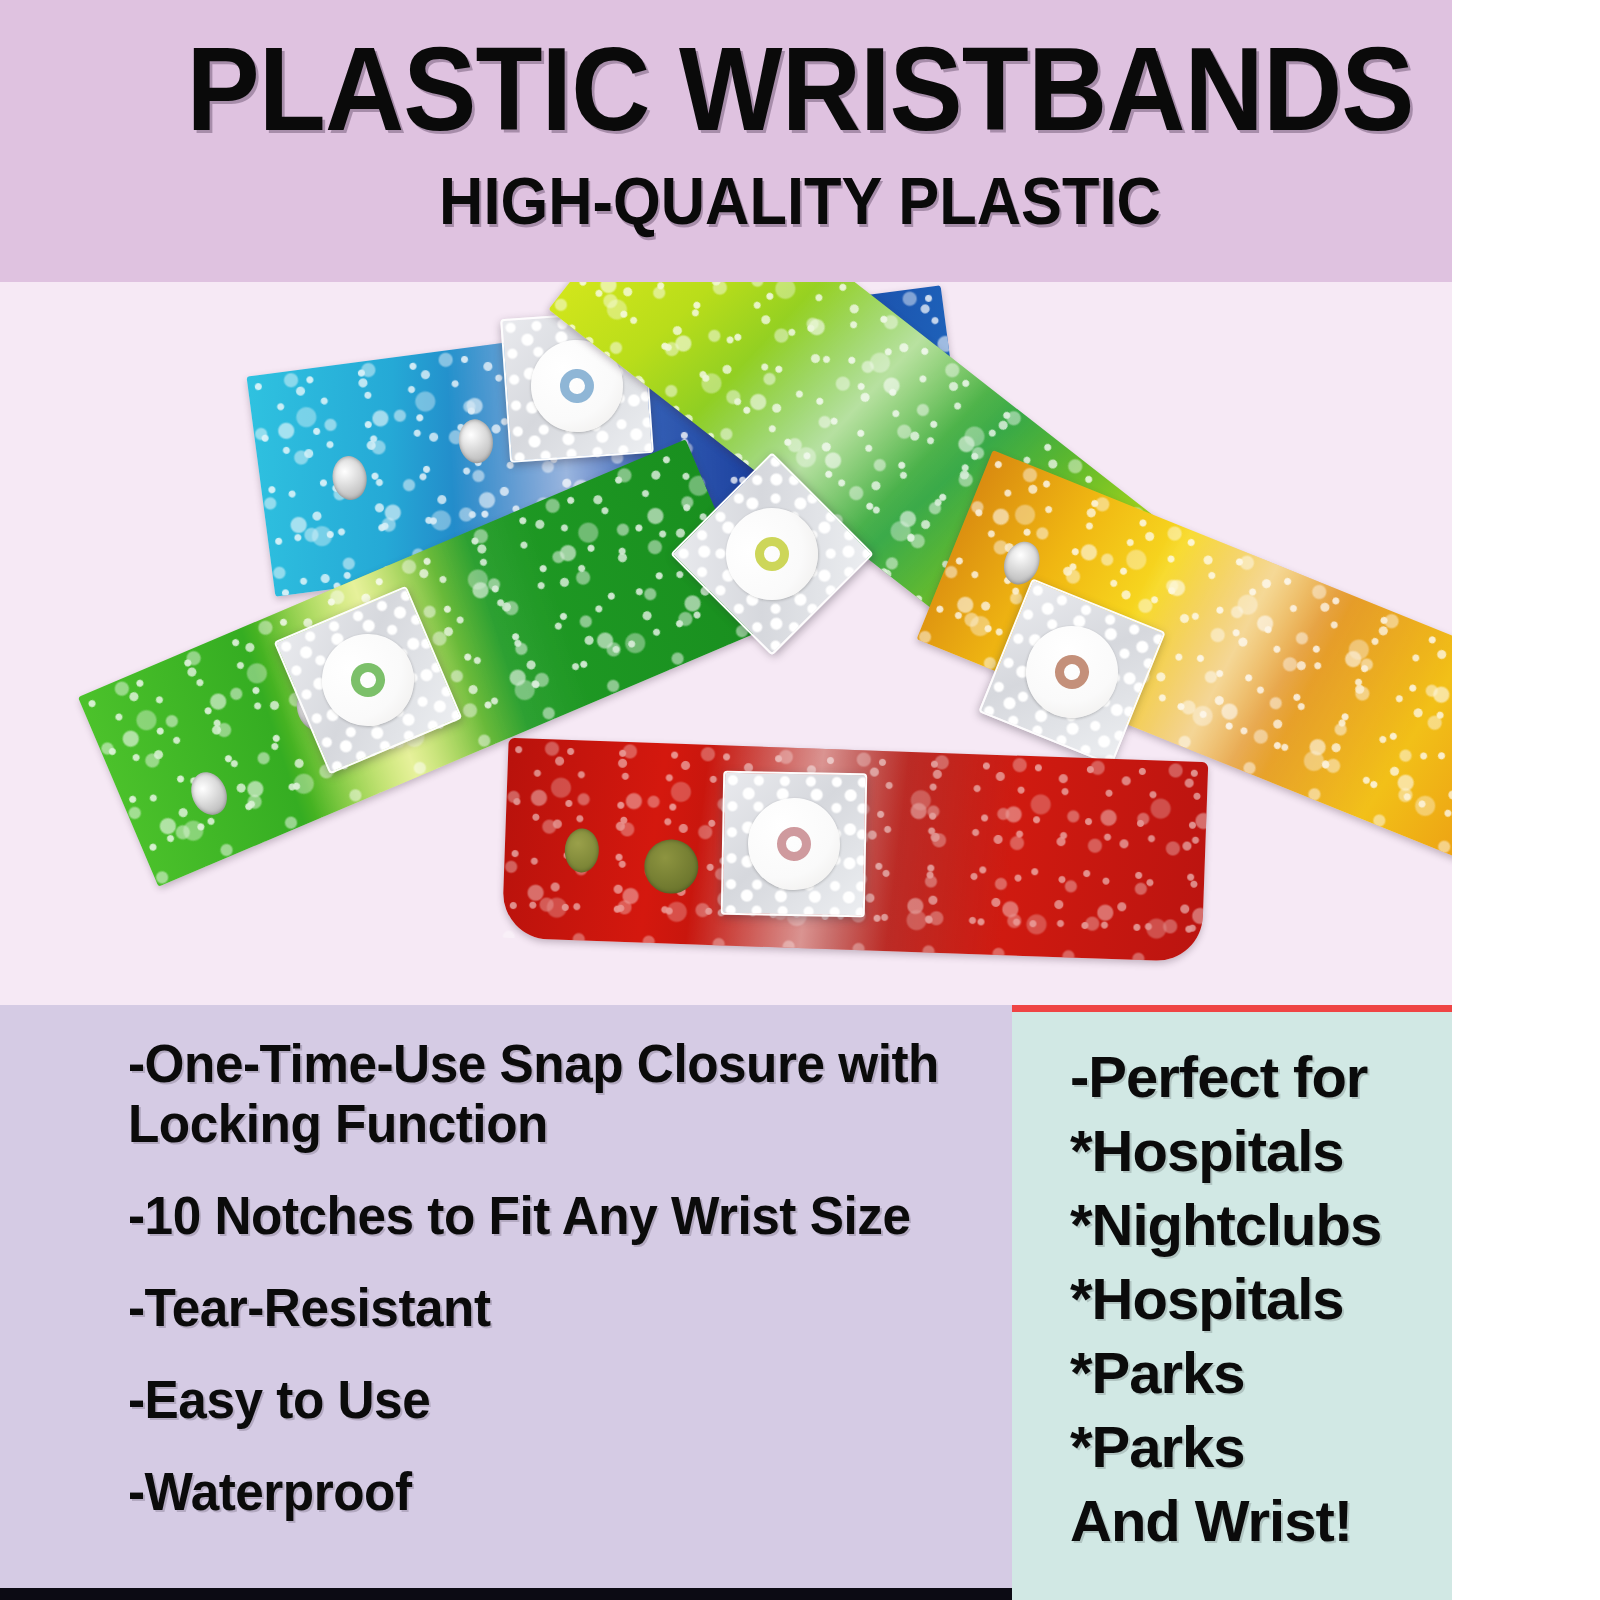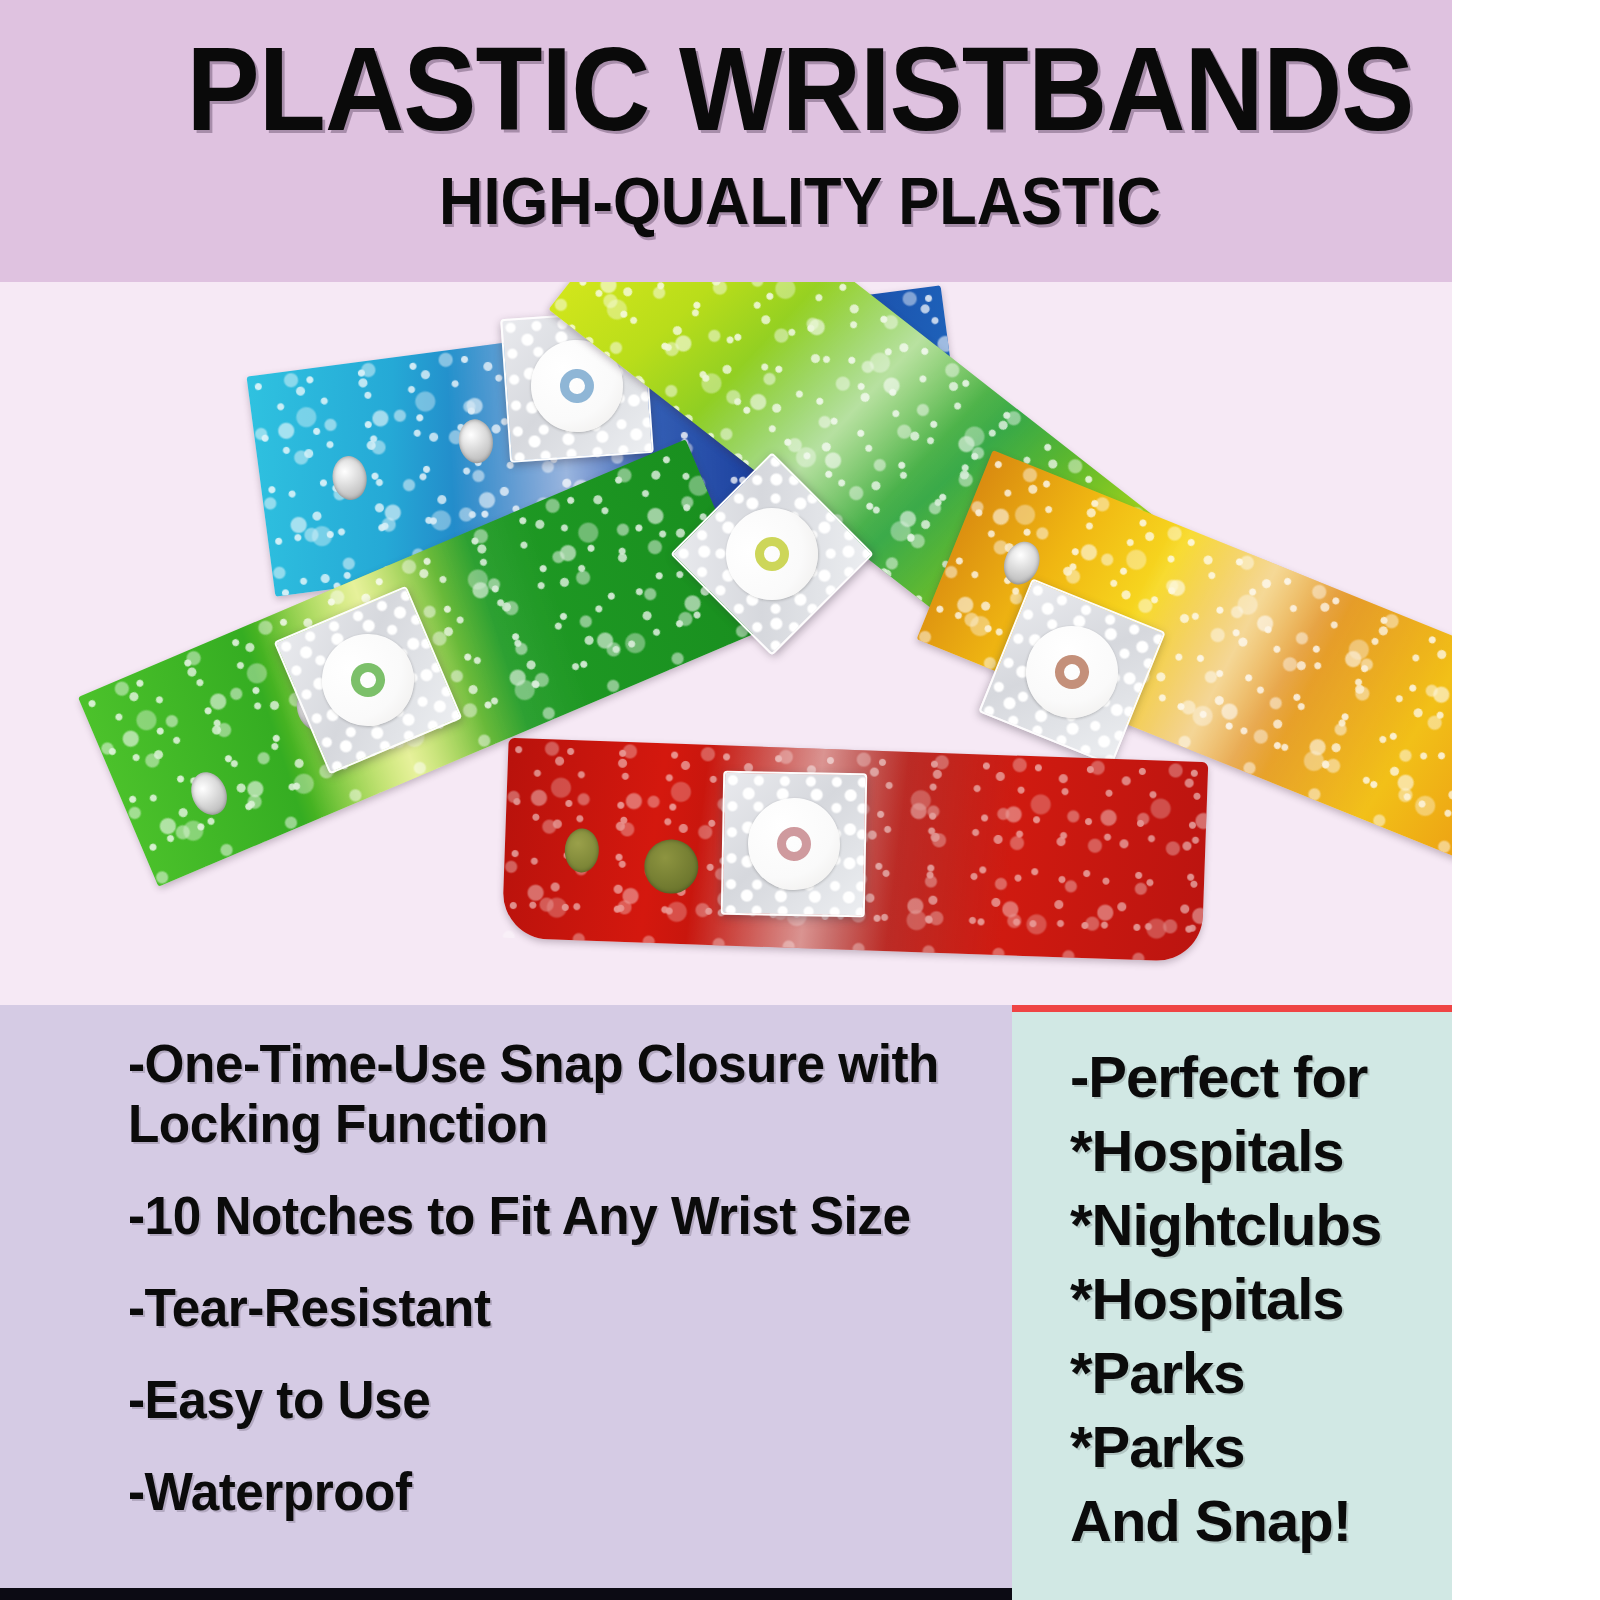--- a/index.html
+++ b/index.html
@@ -277,17 +277,17 @@
   <div class="panel-left-edge"></div>
 
   <div class="panel-right">
     <div class="use-list">
       <div class="use">-Perfect for</div>
       <div class="use">*Hospitals</div>
       <div class="use">*Nightclubs</div>
       <div class="use">*Hospitals</div>
       <div class="use">*Parks</div>
       <div class="use">*Parks</div>
-      <div class="use">And Snap!</div>
+      <div class="use">And Wrist!</div>
     </div>
   </div>
 
 </div>
 
 </body></html>

